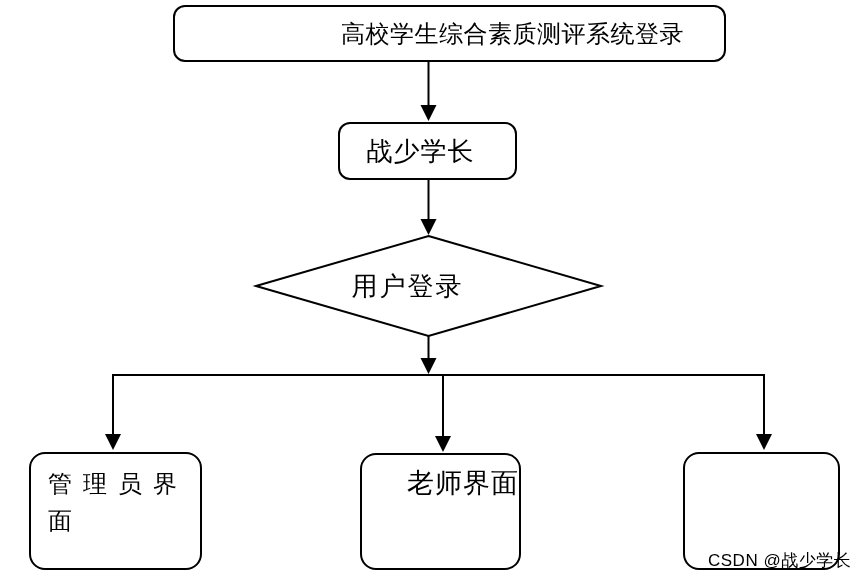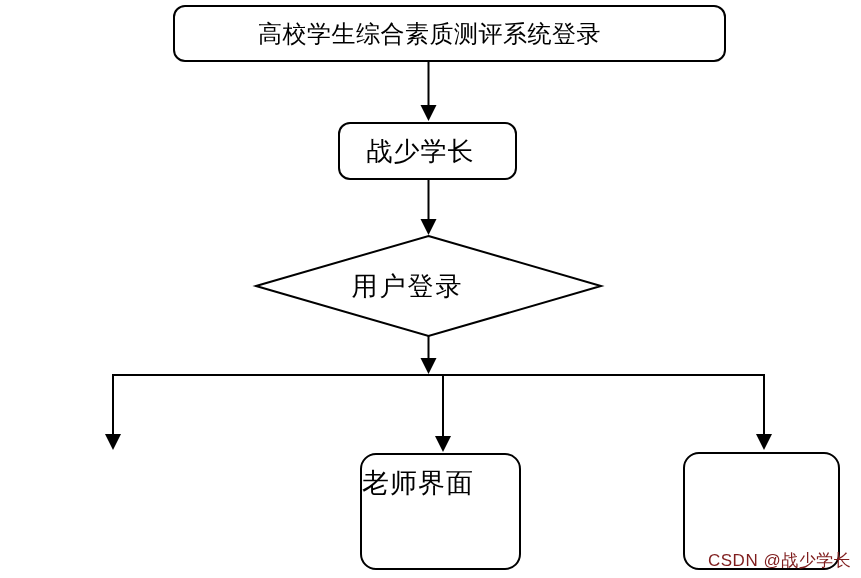--- a/index.html
+++ b/index.html
@@ -54,20 +54,21 @@
     justify-content: center;
   }
   .title-node {
     left: 173px;
     top: 5px;
     width: 553px;
     height: 57px;
     font-size: 24px;
     letter-spacing: 0.5px;
     padding-right: 40px;
+    justify-content: flex-end;
   }
   .login-node {
     left: 338px;
     top: 122px;
     width: 179px;
     height: 58px;
     font-size: 26px;
     letter-spacing: 1px;
     padding-right: 14px;
   }
@@ -96,36 +97,36 @@
   .admin-node span {
     display: block;
   }
   .teacher-node {
     left: 360px;
     top: 453px;
     width: 161px;
     height: 117px;
     font-size: 27px;
     letter-spacing: 1px;
-    text-align: left;
+    text-align: right;
     padding-top: 10px;
   }
   .empty-node {
     left: 683px;
     top: 452px;
     width: 157px;
     height: 118px;
   }
   .watermark {
     position: absolute;
     left: 708px;
     top: 549px;
     font-size: 17px;
     letter-spacing: 0.5px;
-    color: #7f1d1d;
+    color: #000000;
     z-index: 5;
     white-space: nowrap;
     font-family: "Liberation Sans", "DejaVu Sans", sans-serif;
   }
 </style>
 </head>
 <body>
 
 <div class="canvas">
 
@@ -171,20 +172,24 @@
   </div>
 
   <div class="node rect center-text login-node">
     <span>战少学长</span>
   </div>
 
   <div class="decision-label center-text">
     <span>用户登录</span>
   </div>
 
+  <div class="node rect-big admin-node">
+    <span>管理员界</span>
+    <span>面</span>
+  </div>
 
   <div class="node rect-big teacher-node">
     <span>老师界面</span>
   </div>
 
   <div class="node rect-big empty-node"></div>
 
   <div class="watermark">CSDN @战少学长</div>
 
 </div>

